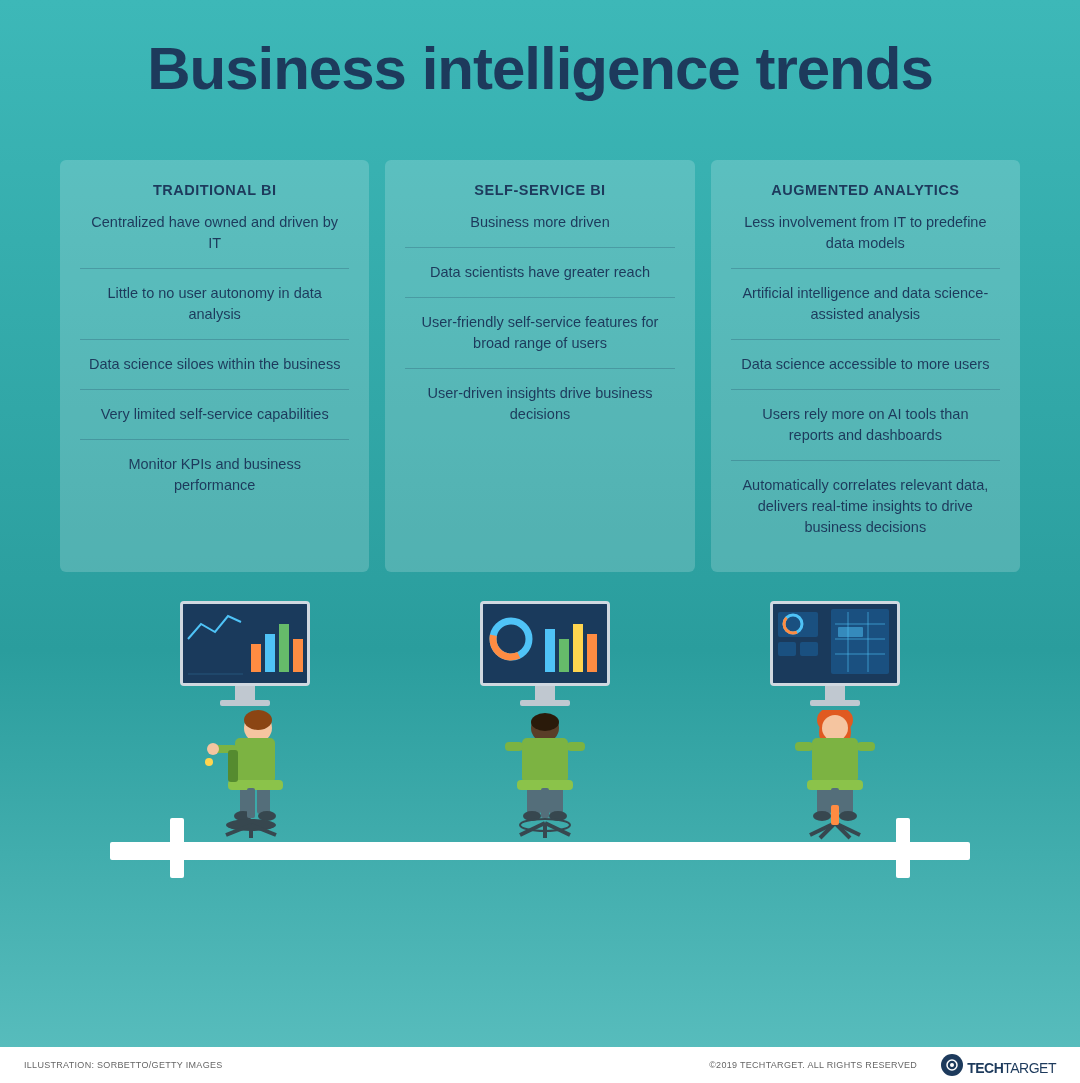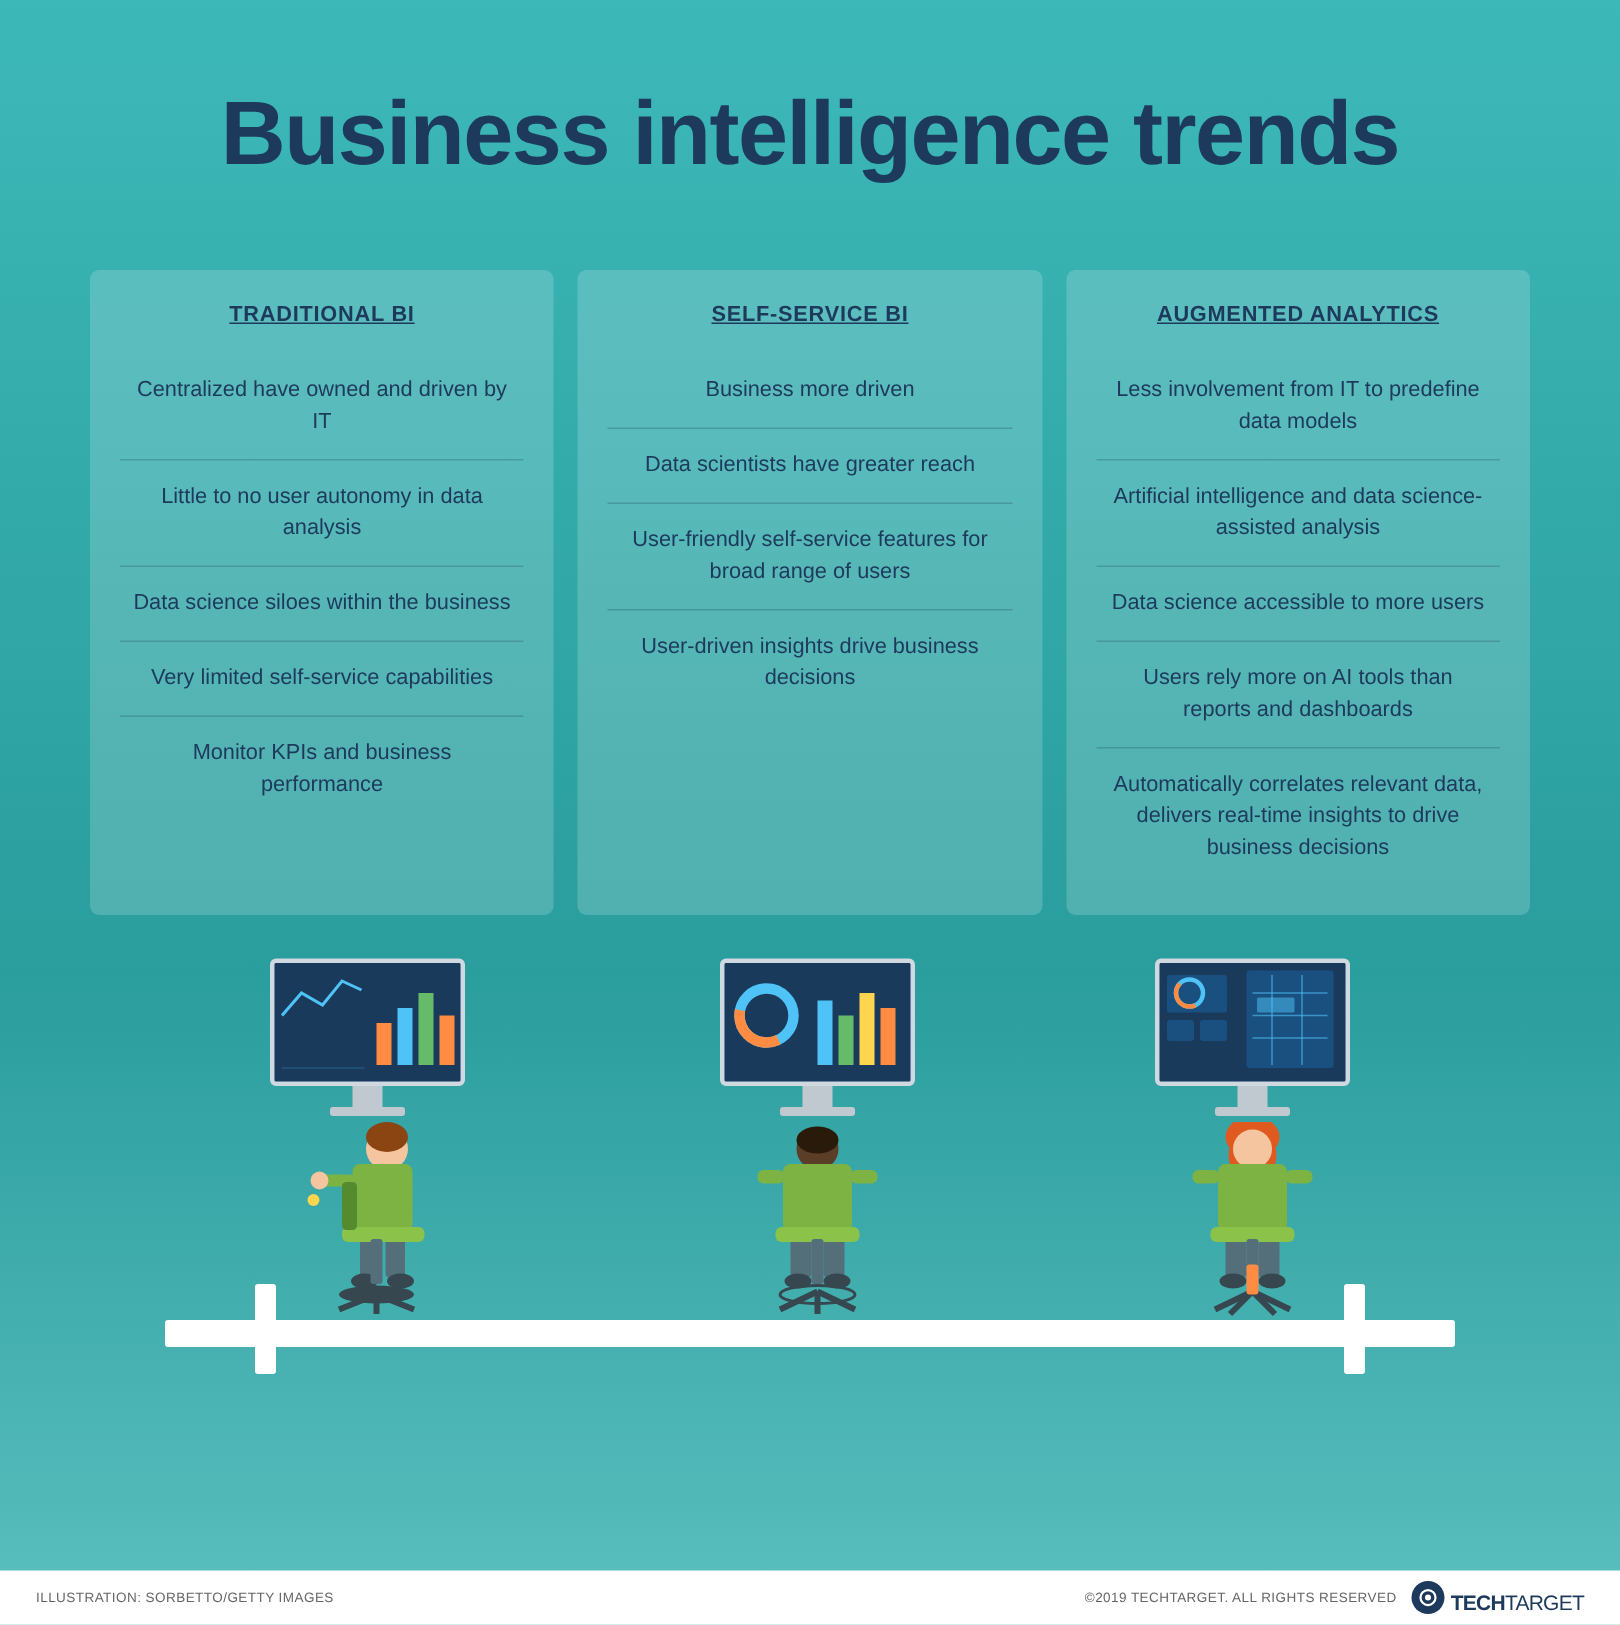--- a/index.html
+++ b/index.html
@@ -15,21 +15,21 @@
       height: 1083px;
       background: linear-gradient(180deg, #3db8b8 0%, #2a9d9d 60%, #5bbfbf 100%);
       position: relative;
       display: flex;
       flex-direction: column;
       align-items: center;
     }
     
     .header {
       text-align: center;
-      padding: 56px 60px 20px;
+      padding: 36px 60px 20px;
       width: 100%;
     }
     .main-title {
       font-size: 60px;
       font-weight: 900;
       color: #1d3a5c;
       line-height: 1.1;
       letter-spacing: -1px;
       margin-bottom: 14px;
     }
@@ -55,22 +55,20 @@
       display: flex;
       flex-direction: column;
     }
     .col-title {
       font-size: 14.5px;
       font-weight: 800;
       color: #1d3a5c;
       text-align: center;
       text-transform: uppercase;
       letter-spacing: 0.5px;
-      margin-bottom: 18px;
-      text-decoration: underline;
     }
     .col-items {
       display: flex;
       flex-direction: column;
       gap: 0;
     }
     .col-item {
       text-align: center;
       color: #1d3a5c;
       font-size: 14.5px;
@@ -182,21 +180,21 @@
     }
     .footer-left {
       font-size: 9px;
       color: #666;
       text-transform: uppercase;
       letter-spacing: 0.3px;
     }
     .footer-right {
       display: flex;
       align-items: center;
-      gap: 10px;
+      gap: 24px;
       font-size: 9px;
       color: #666;
       text-transform: uppercase;
       letter-spacing: 0.3px;
     }
     .techtarget-logo {
       display: flex;
       align-items: flex-end;
       gap: 4px;
     }

